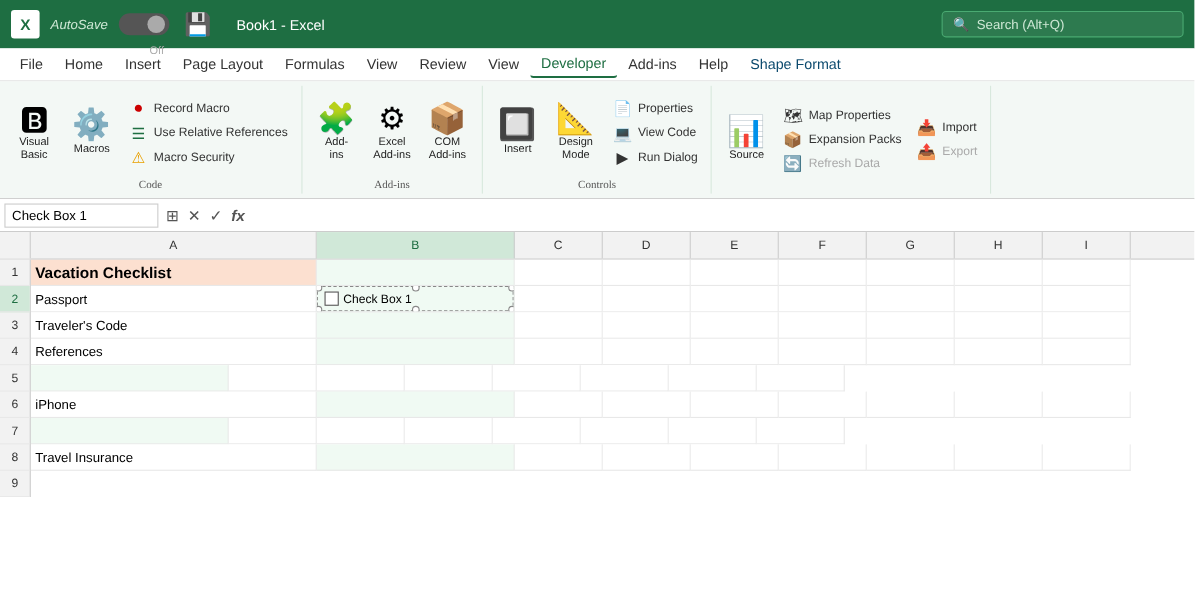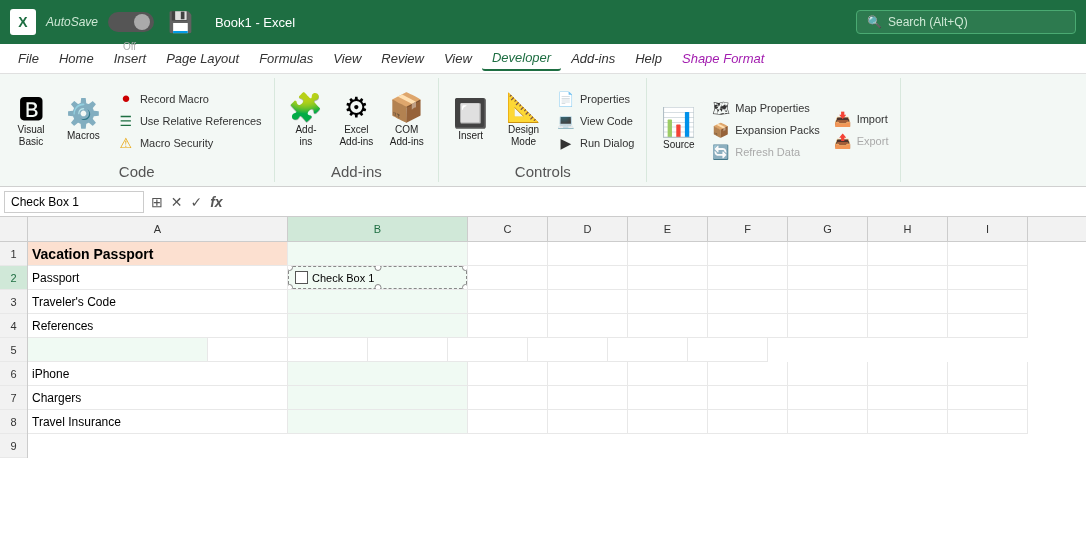--- a/index.html
+++ b/index.html
@@ -35,21 +35,21 @@
       position: relative;
     }
     .autosave-toggle-knob {
       width: 16px; height: 16px;
       background: #aaa;
       border-radius: 50%;
       margin-left: 22px;
     }
     .autosave-off {
       position: absolute;
-      right: 18px;
+      right: 5px;
       font-size: 10px;
       color: #aaa;
       margin-top: 48px;
     }
     .title-bar-filename { font-size: 13px; color: white; margin-left: 8px; }
     .title-bar-search {
       margin-left: auto;
       background: #2d7a4f;
       border: 1px solid #4aaa72;
       border-radius: 4px;
@@ -69,50 +69,50 @@
       align-items: center;
       padding: 0 8px;
       height: 30px;
     }
     .menu-item {
       padding: 4px 10px;
       font-size: 13px;
       cursor: pointer;
       border-radius: 3px;
       color: #333;
-      font-style: italic;
     }
     .menu-item.active {
       color: #1e6e42;
       border-bottom: 2px solid #1e6e42;
       font-weight: 500;
     }
-    .menu-item.shape-format { color: #a21caf; }
+    .menu-item.shape-format { color: #0c4a6e; }
 
     
     .ribbon {
       background: #f3f8f5;
       border-bottom: 1px solid #d0d0d0;
       display: flex;
       align-items: stretch;
       min-height: 90px;
       padding: 4px 0;
     }
     .ribbon-group-content {
       display: flex;
       align-items: flex-start;
       gap: 4px;
       flex: 1;
       padding: 4px 0;
     }
     .ribbon-group-label {
-      font-size: 15px;
+      font-size: 10px;
       color: #555;
       padding-top: 2px;
       text-align: center;
+      font-family: Liberation Serif, serif;
     }
     .ribbon-btn {
       display: flex;
       flex-direction: column;
       align-items: center;
       cursor: pointer;
       padding: 4px 6px;
       border-radius: 3px;
       min-width: 46px;
     }
@@ -452,21 +452,21 @@
       <div class="row-header">5</div>
       <div class="row-header">6</div>
       <div class="row-header">7</div>
       <div class="row-header">8</div>
       <div class="row-header">9</div>
     </div>
 
     <div class="grid-area" style="position:relative;">
 
       <div class="grid-row">
-        <div class="grid-cell col-a header-cell" style="background:#fce0d0;font-weight:bold;font-size:14px;">Vacation Passport</div>
+        <div class="grid-cell col-a header-cell" style="background:#fce0d0;font-weight:bold;font-size:14px;">Vacation Checklist</div>
         <div class="grid-cell col-b active-col"></div>
         <div class="grid-cell col-c"></div>
         <div class="grid-cell col-d"></div>
         <div class="grid-cell col-e"></div>
         <div class="grid-cell col-f"></div>
         <div class="grid-cell col-g"></div>
         <div class="grid-cell col-h"></div>
         <div class="grid-cell col-i"></div>
       </div>
 
@@ -539,21 +539,20 @@
         <div class="grid-cell col-d"></div>
         <div class="grid-cell col-e"></div>
         <div class="grid-cell col-f"></div>
         <div class="grid-cell col-g"></div>
         <div class="grid-cell col-h"></div>
         <div class="grid-cell col-i"></div>
       </div>
 
 
       <div class="grid-row">
-        <div class="grid-cell col-a">Chargers</div>
         <div class="grid-cell col-b active-col"></div>
         <div class="grid-cell col-c"></div>
         <div class="grid-cell col-d"></div>
         <div class="grid-cell col-e"></div>
         <div class="grid-cell col-f"></div>
         <div class="grid-cell col-g"></div>
         <div class="grid-cell col-h"></div>
         <div class="grid-cell col-i"></div>
       </div>
 

